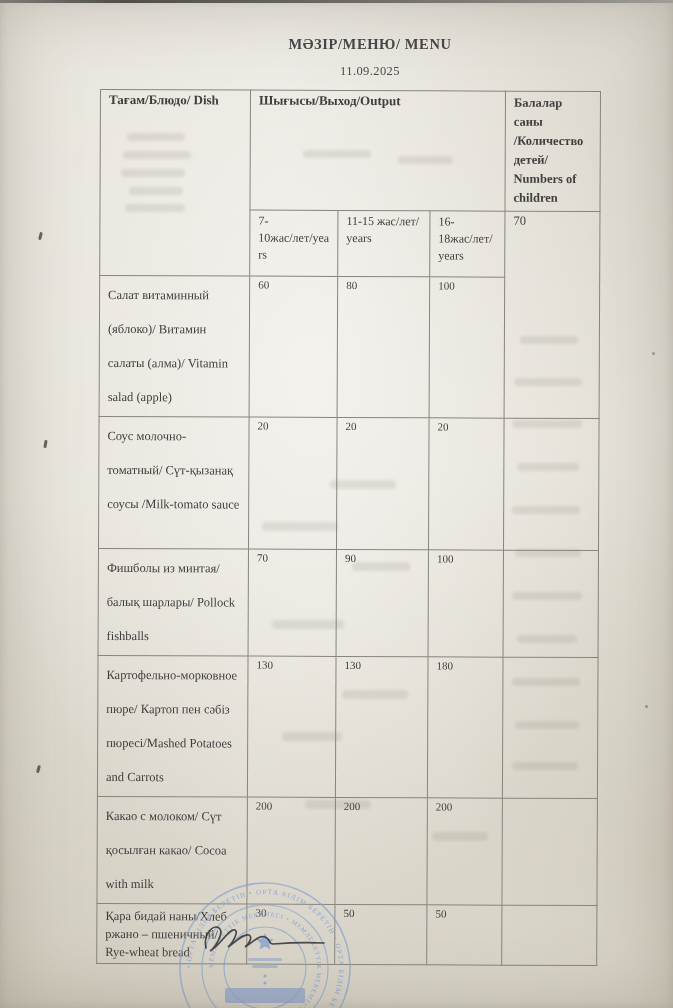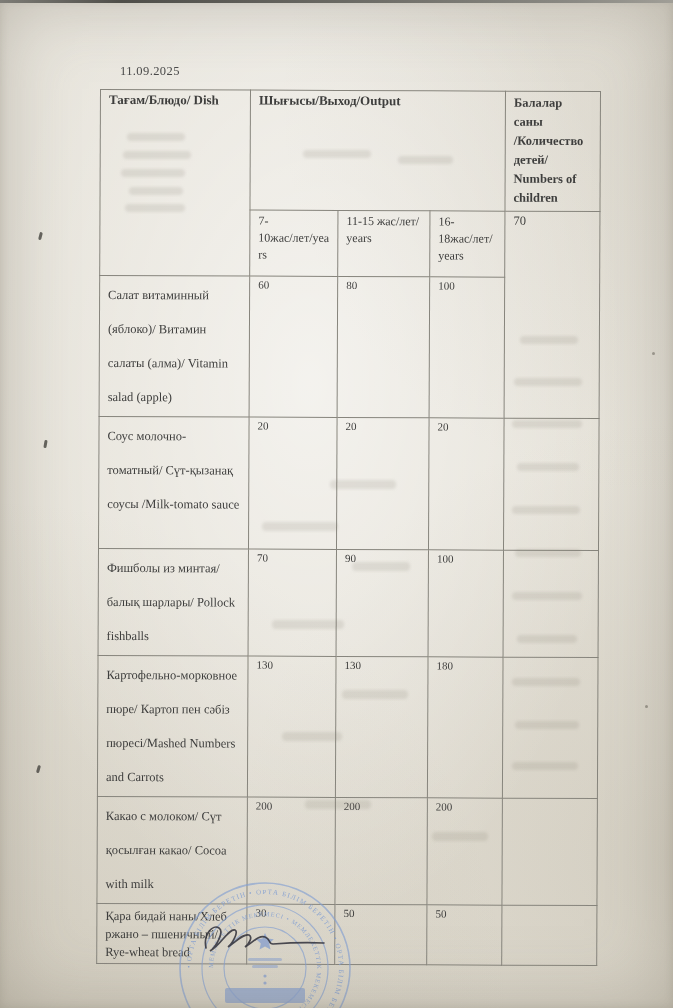--- a/index.html
+++ b/index.html
@@ -14,21 +14,21 @@
       linear-gradient(#e9e6de,#e2ded3);
     font-family:"Liberation Serif","DejaVu Serif",serif;
     color:#3d3d3c;
   }
   .vignette{position:absolute;inset:0;pointer-events:none;z-index:40;
     box-shadow:inset 0 0 75px rgba(122,114,96,.38), inset 0 0 10px rgba(115,108,92,.22);}
   .top-edge{position:absolute;top:0;left:0;width:673px;height:3px;z-index:41;
     background:linear-gradient(to right,#7d7c76,#4f4e49 18%,#6e6d67 55%,#8b8a84 86%,#a09e97);}
   .title{position:absolute;top:36px;left:120px;width:500px;text-align:center;
     font-weight:bold;font-size:14.5px;letter-spacing:.6px;color:#454545;}
-  .date{position:absolute;top:64px;left:120px;width:500px;text-align:left;
+  .date{position:absolute;top:64px;left:120px;width:500px;text-align:center;
     font-size:12.5px;color:#4a4a4a;letter-spacing:.4px;}
   table.menu{
     position:absolute;left:100px;top:90px;width:500px;
     border-collapse:collapse;table-layout:fixed;
     transform:rotate(.25deg);transform-origin:50% 0;
     font-size:12.5px;color:#3e3e3d;
   }
   table.menu td{border:1px solid #87857d;vertical-align:top;padding:2px 8px;
     overflow:hidden;}
   td.hdr{font-weight:bold;font-size:13px;padding-top:10px;}
@@ -51,20 +51,21 @@
   .speck{position:absolute;width:3px;height:3px;background:rgba(90,86,78,.5);
     border-radius:50%;z-index:5;}
 </style>
 </head>
 <body>
 
 <div class="page">
 
   <div class="top-edge"></div>
 
+  <div class="title">МӘЗІР/МЕНЮ/ MENU</div>
   <div class="date">11.09.2025</div>
 
   <div>
     <div class="ghost" style="left:127px;top:133px;width:58px;height:8px;"></div>
     <div class="ghost" style="left:123px;top:151px;width:68px;height:8px;"></div>
     <div class="ghost" style="left:121px;top:169px;width:64px;height:8px;"></div>
     <div class="ghost" style="left:129px;top:187px;width:54px;height:8px;"></div>
     <div class="ghost" style="left:125px;top:204px;width:60px;height:8px;"></div>
     <div class="ghost" style="left:303px;top:150px;width:68px;height:8px;"></div>
     <div class="ghost" style="left:398px;top:156px;width:55px;height:8px;"></div>
@@ -139,21 +140,21 @@
       <td></td>
     </tr>
     <tr style="height:107px">
       <td class="dish">Фишболы из минтая/ балық шарлары/ Pollock fishballs</td>
       <td class="num">70</td>
       <td class="num">90</td>
       <td class="num">100</td>
       <td></td>
     </tr>
     <tr style="height:130px">
-      <td class="dish">Картофельно-морковное пюре/ Картоп пен сәбіз пюресі/Mashed Numbers and Carrots</td>
+      <td class="dish">Картофельно-морковное пюре/ Картоп пен сәбіз пюресі/Mashed Potatoes and Carrots</td>
       <td class="num">130</td>
       <td class="num">130</td>
       <td class="num">180</td>
       <td></td>
     </tr>
     <tr style="height:95px">
       <td class="dish">Какао с молоком/ Сүт қосылған какао/ Cocoa with milk</td>
       <td class="num">200</td>
       <td class="num">200</td>
       <td class="num">200</td>

